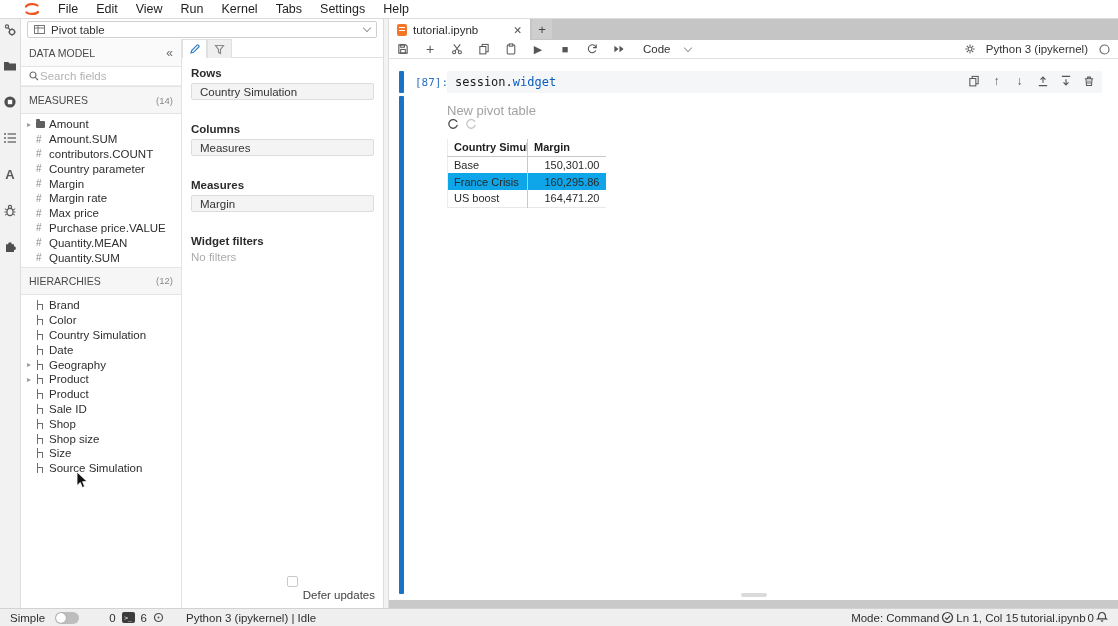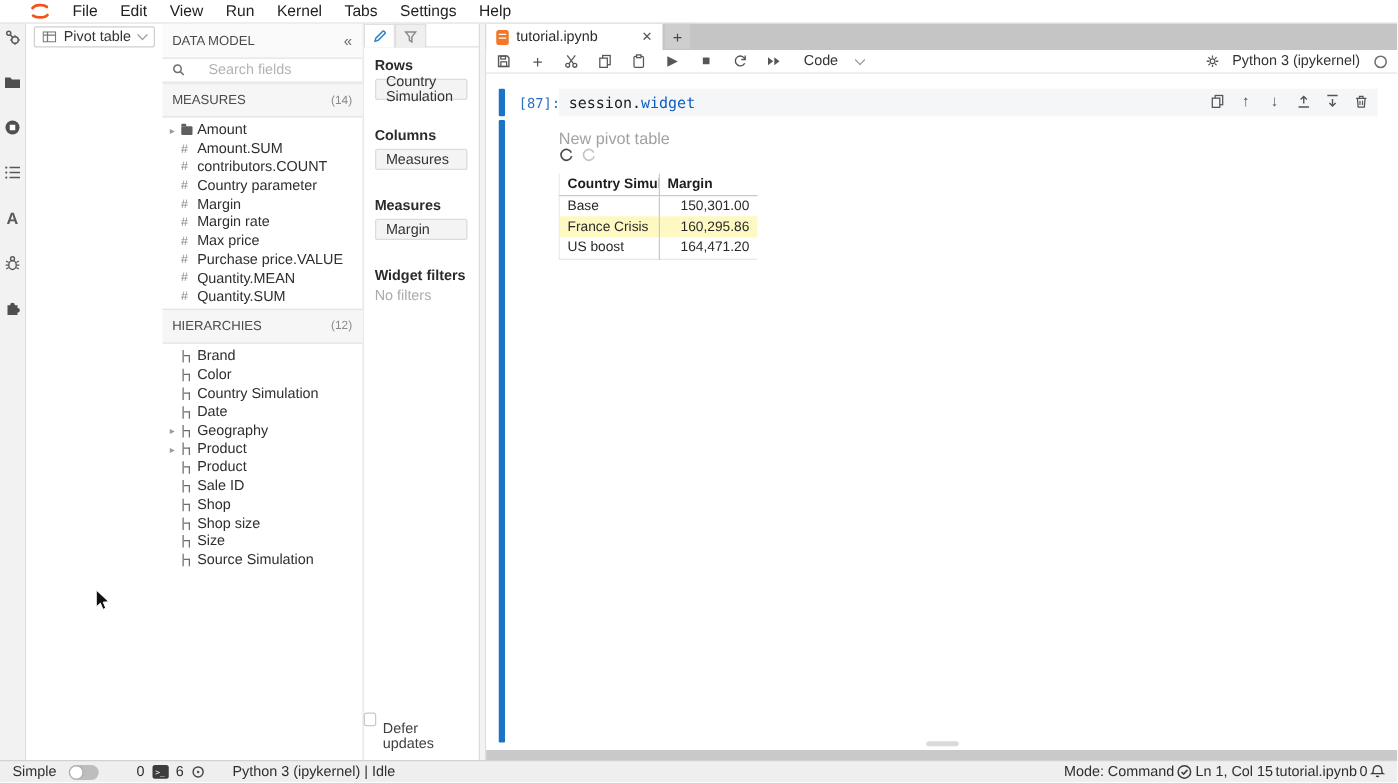--- a/index.html
+++ b/index.html
@@ -18,33 +18,33 @@
 
   
   .main { display:flex; height:589px; }
 
   
   .activitybar { width:21px; background:#f2f2f2; border-right:1px solid #dddddd; display:flex; flex-direction:column; align-items:center; padding-top:4px; gap:22px; }
   .act-icon { width:14px; height:14px; display:flex; align-items:center; justify-content:center; color:#595959; }
   .act-a { font-size:13px; font-weight:bold; color:#5a5a5a; font-family:"Liberation Sans",sans-serif; }
 
   
-  .pivotpanel { width:362px; background:#fff; display:flex; flex-direction:row; }
+  .pivotpanel { width:362px; background:#fff; display:flex; flex-direction:column; }
   .selector-row { padding:2px 6px 1px 6px; }
   .selectbox { height:17px; border:1px solid #cfcfcf; border-radius:2px; background:#fff; display:flex; align-items:center; padding:0 6px; gap:6px; }
   .selectbox .lbl { font-size:11.5px; color:#333; flex:1; }
   .chev { width:6px; height:6px; border-right:1.4px solid #9a9a9a; border-bottom:1.4px solid #9a9a9a; transform:rotate(45deg); margin-top:-3px; }
   .pivotbody { flex:1; display:flex; min-height:0; }
 
   .fieldscol { width:161px; border-right:1px solid #e3e3e3; display:flex; flex-direction:column; font-size:11.5px; }
   .sec-head { height:28px; display:flex; align-items:center; justify-content:space-between; padding:0 8px; background:#f6f6f6; border-top:1px solid #e4e4e4; border-bottom:1px solid #e4e4e4; color:#4a4a4a; font-size:10.5px; }
   .sec-head:first-child { border-top:none; background:#fafafa; }
   .sec-count { font-size:9.5px; color:#8a8a8a; }
   .collapse-g { font-size:12px; color:#6b6b6b; }
-  .search-row { height:19px; display:flex; align-items:center; gap:19px; padding:0 8px; border-bottom:1px solid #ececec; }
+  .search-row { height:19px; display:flex; align-items:center; gap:1px; padding:0 8px; border-bottom:1px solid #ececec; }
   .search-ph { color:#b3b3b3; font-size:11.5px; }
   .fieldlist { padding:3px 0 2px 0; }
   .frow { height:14.8px; display:flex; align-items:center; padding-left:6px; color:#2e2e2e; }
   .caret { width:9px; font-size:8px; color:#9a9a9a; flex:none; }
   .rowicon { width:13px; flex:none; display:flex; align-items:center; }
   .hash-icon::before { content:"#"; color:#8a8a8a; font-size:10px; }
   .folder-sm { width:9px; height:7px; background:#5f5f5f; border-radius:1px; position:relative; }
   .folder-sm::before { content:""; position:absolute; top:-2px; left:0; width:4px; height:2px; background:#5f5f5f; border-radius:1px 1px 0 0; }
   .hier-icon { width:9px; height:10px; position:relative; }
   .hier-icon::before { content:""; position:absolute; left:1px; top:0; height:10px; border-left:1.2px solid #6e6e6e; }
@@ -101,21 +101,21 @@
   .wtitle { flex:1; font-size:13px; color:#a2a2a2; }
   .arcs { display:flex; gap:6px; margin-right:2px; }
 
   table.pivot { border-collapse:collapse; margin-top:9px; table-layout:fixed; border-left:1px solid #ececec; border-bottom:1px solid #e8e8e8; }
   table.pivot th, table.pivot td { height:17px; padding:0 6px; font-size:11px; overflow:hidden; white-space:nowrap; text-overflow:clip; }
   table.pivot th { font-weight:bold; color:#1d1d1d; text-align:left; border-bottom:1px solid #c9c9c9; }
   table.pivot th:first-child, table.pivot td:first-child { width:80px; max-width:80px; border-right:1px solid #c9c9c9; }
   table.pivot th:last-child, table.pivot td:last-child { width:78px; max-width:78px; }
   table.pivot td { color:#2a2a2a; }
   table.pivot td:last-child { text-align:right; }
-  table.pivot tbody tr:nth-child(2) { background:#fef9c3; }
+  table.pivot tbody tr:nth-child(2) { background:#0ea5e9; }
 
   .hscroll-pill { position:absolute; bottom:3px; left:50%; transform:translateX(-50%); width:26px; height:4px; background:#dadada; border-radius:2px; }
   .nb-bottomstrip { height:8px; background:#c9c9c9; }
 
   
   .statusbar { height:18px; background:#efefef; border-top:1px solid #d2d2d2; display:flex; align-items:center; font-size:11.5px; color:#2f2f2f; padding:0 10px; }
   .sb-left { display:flex; align-items:center; gap:8px; }
   .toggle { width:24px; height:12px; border-radius:6px; background:#bdbdbd; position:relative; margin-left:2px; }
   .toggle .knob { position:absolute; left:1px; top:1px; width:10px; height:10px; border-radius:50%; background:#fff; box-shadow:0 0 1px rgba(0,0,0,.5); }
   .sess-group { display:flex; align-items:center; gap:6px; margin-left:22px; }

